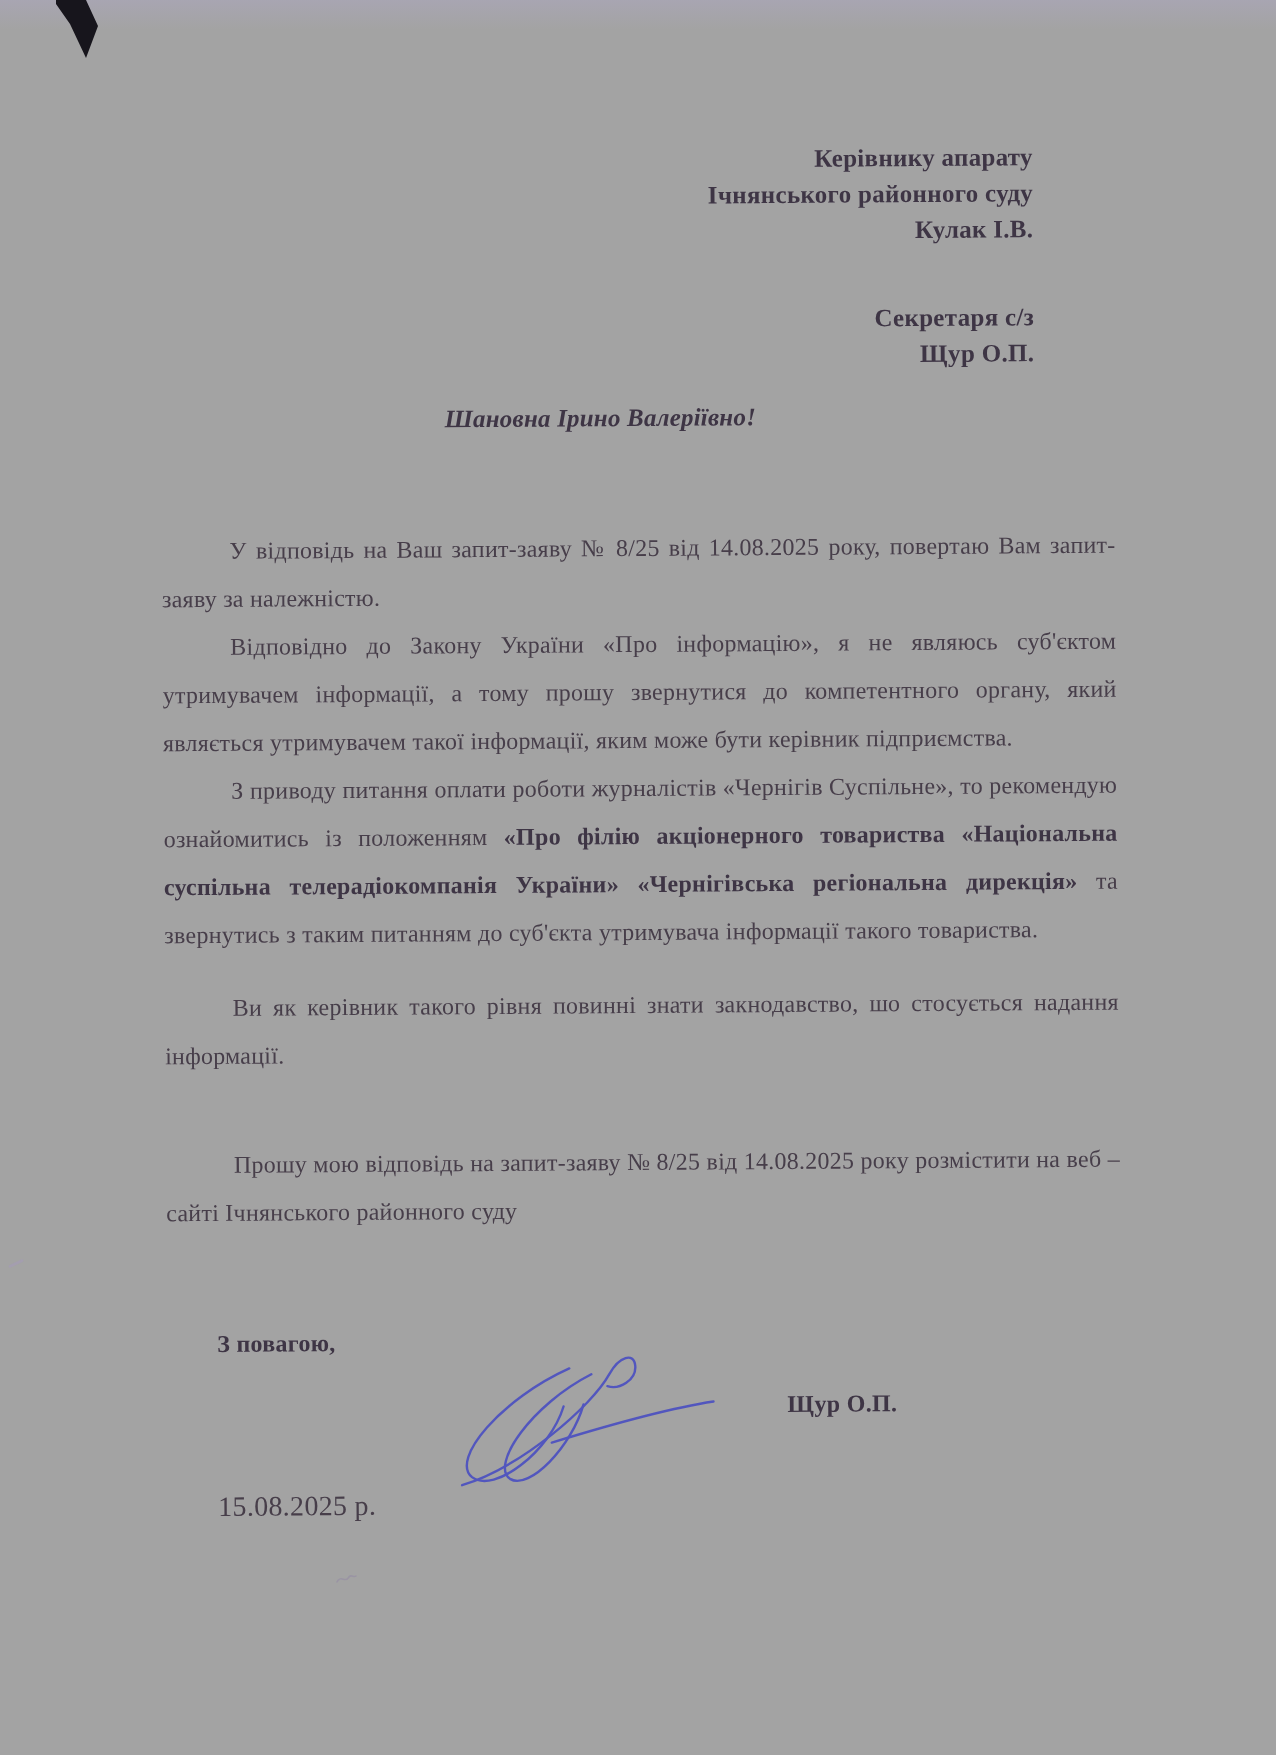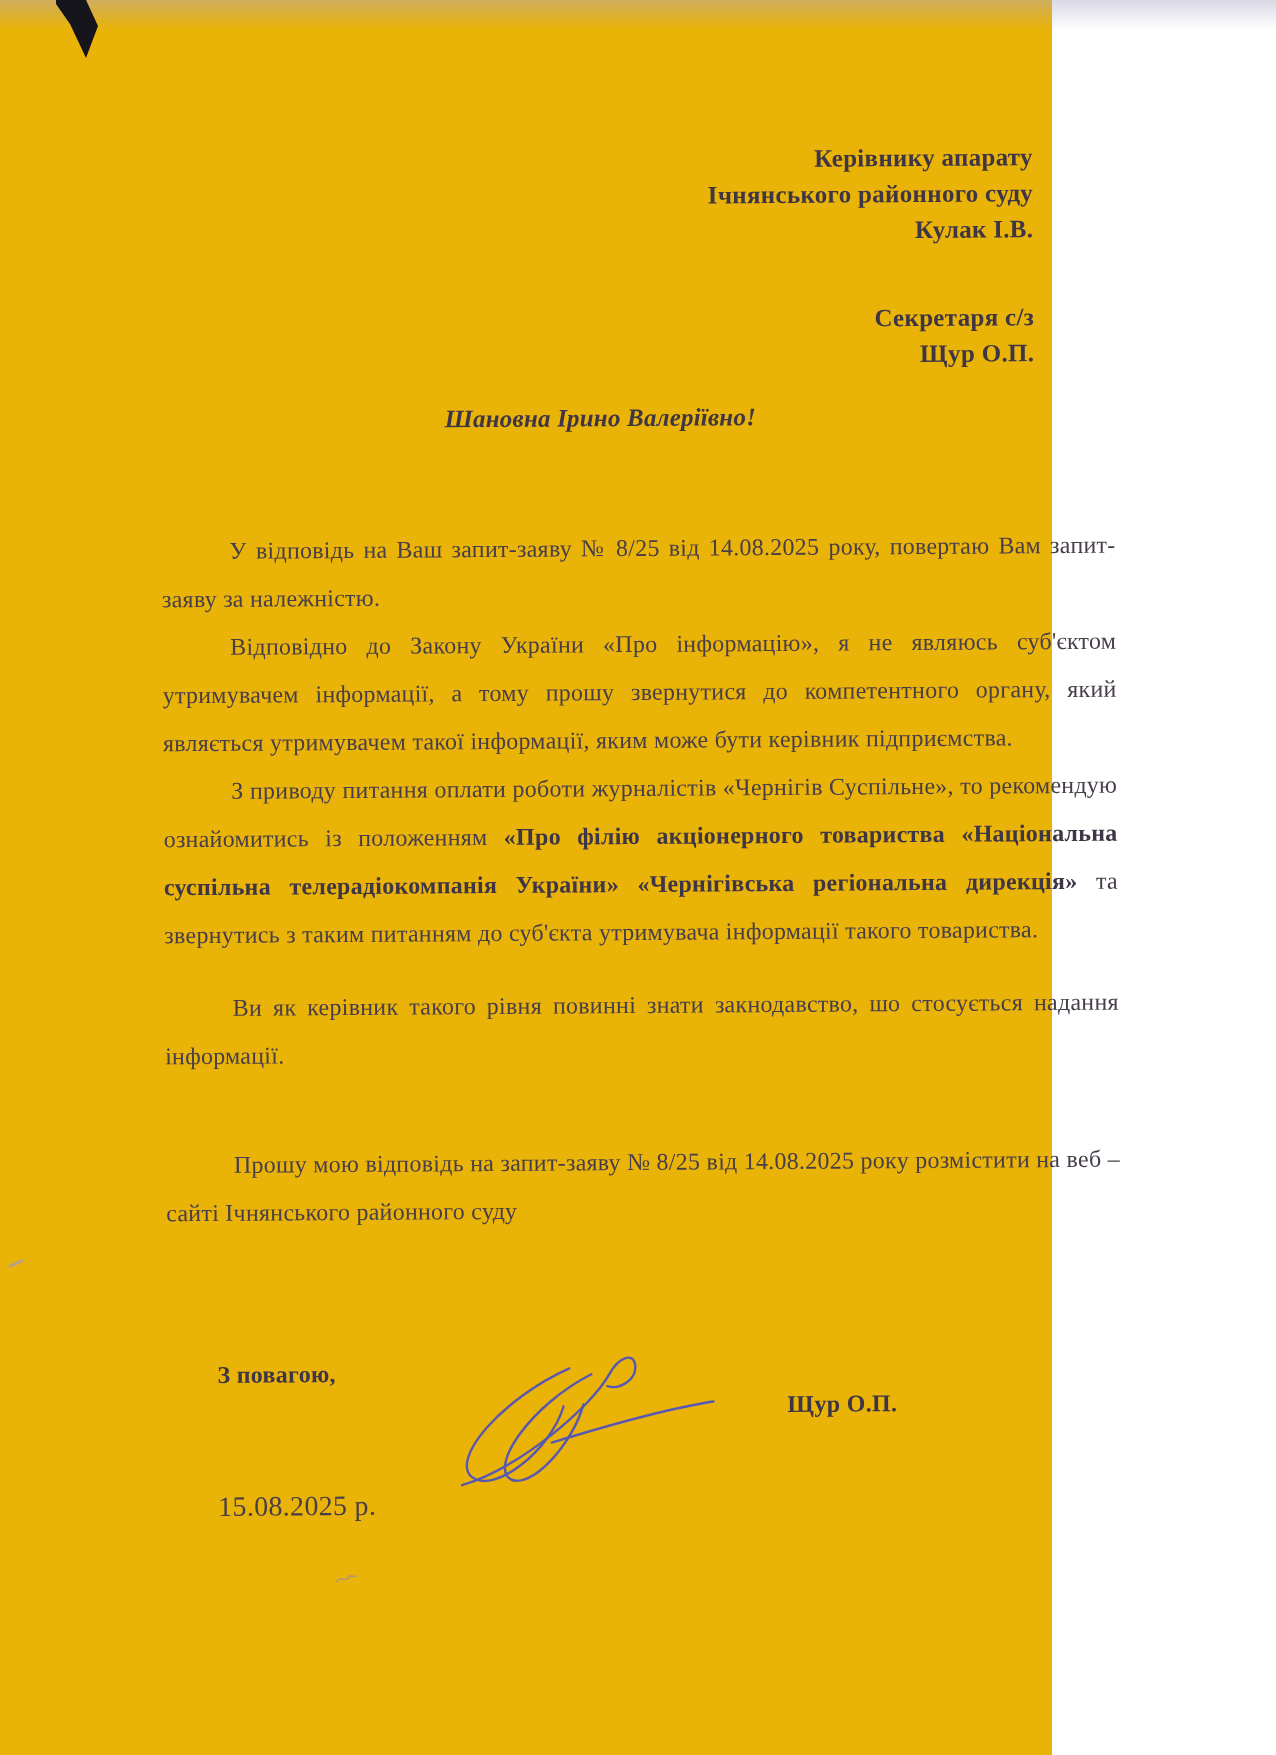--- a/index.html
+++ b/index.html
@@ -4,22 +4,22 @@
 <style>
   html,body{margin:0;padding:0;}
   body{
     width:1276px;height:1755px;
     background:#ffffff;
     font-family:"Liberation Serif", serif;
     overflow:hidden;
   }
   .page{
     position:relative;
-    width:1052px;height:1755px;
-    background:#eab308;
+    width:1276px;height:1755px;
+    background:#a3a3a3;
     color:#443b48;
   }
   
   .top-shadow{
     position:absolute;left:0;top:0;width:1276px;height:30px;
     background:linear-gradient(to bottom, rgba(174,168,196,0.45), rgba(174,168,196,0));
     pointer-events:none;
   }
   
   .corner-mark{
@@ -45,21 +45,21 @@
   .body-text{
     position:absolute;left:164px;top:528px;width:954px;
     font-size:24px;line-height:48px;text-align:justify;
     color:#473e4a;letter-spacing:0.25px;
   }
   .body-text p{margin:0;text-indent:68px;}
   .body-text p.p4{margin-top:25px;}
   .body-text p.p5{margin-top:61px;}
   .body-text .b{font-weight:bold;color:#3e3545;}
   .closing{
-    position:absolute;left:214px;top:1363px;
+    position:absolute;left:214px;top:1332px;
     font-weight:bold;font-size:24px;color:#3e3545;letter-spacing:0.3px;
   }
   .sig-name{
     position:absolute;left:784px;top:1396px;
     font-weight:bold;font-size:24px;color:#3e3545;letter-spacing:0.3px;
   }
   .date{
     position:absolute;left:214px;top:1492px;
     font-size:28px;color:#473e4a;letter-spacing:0.3px;
   }

